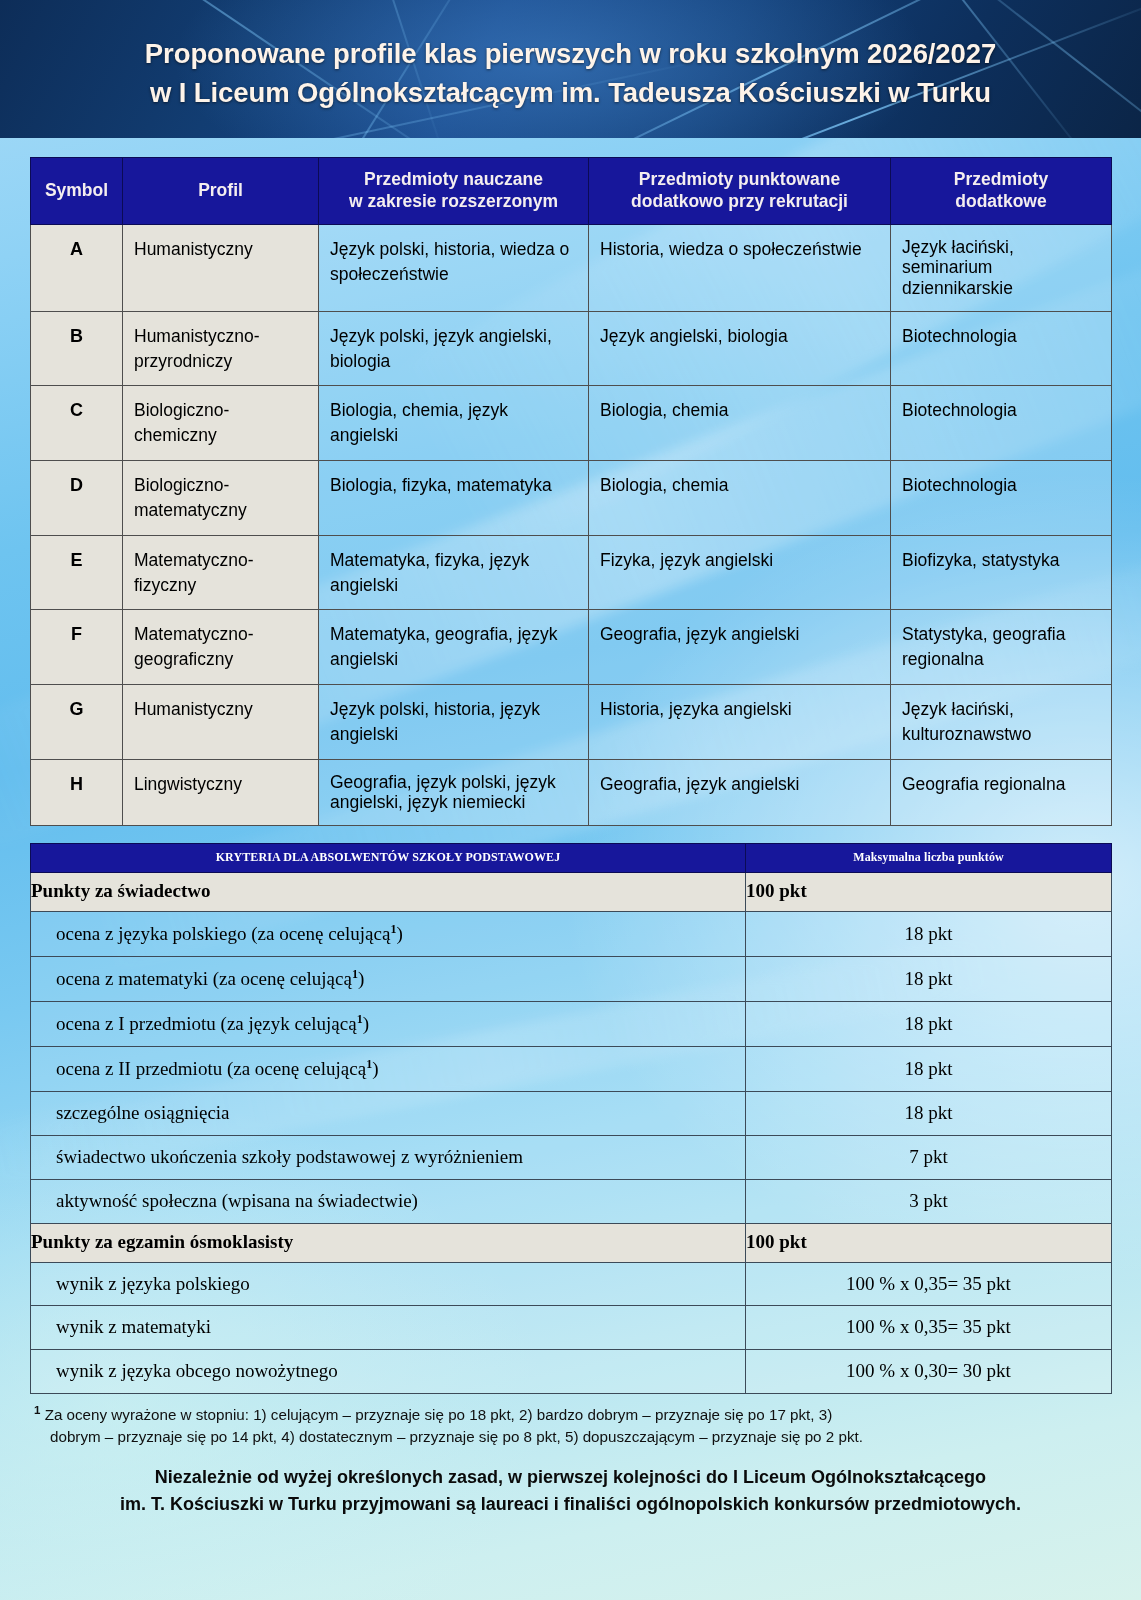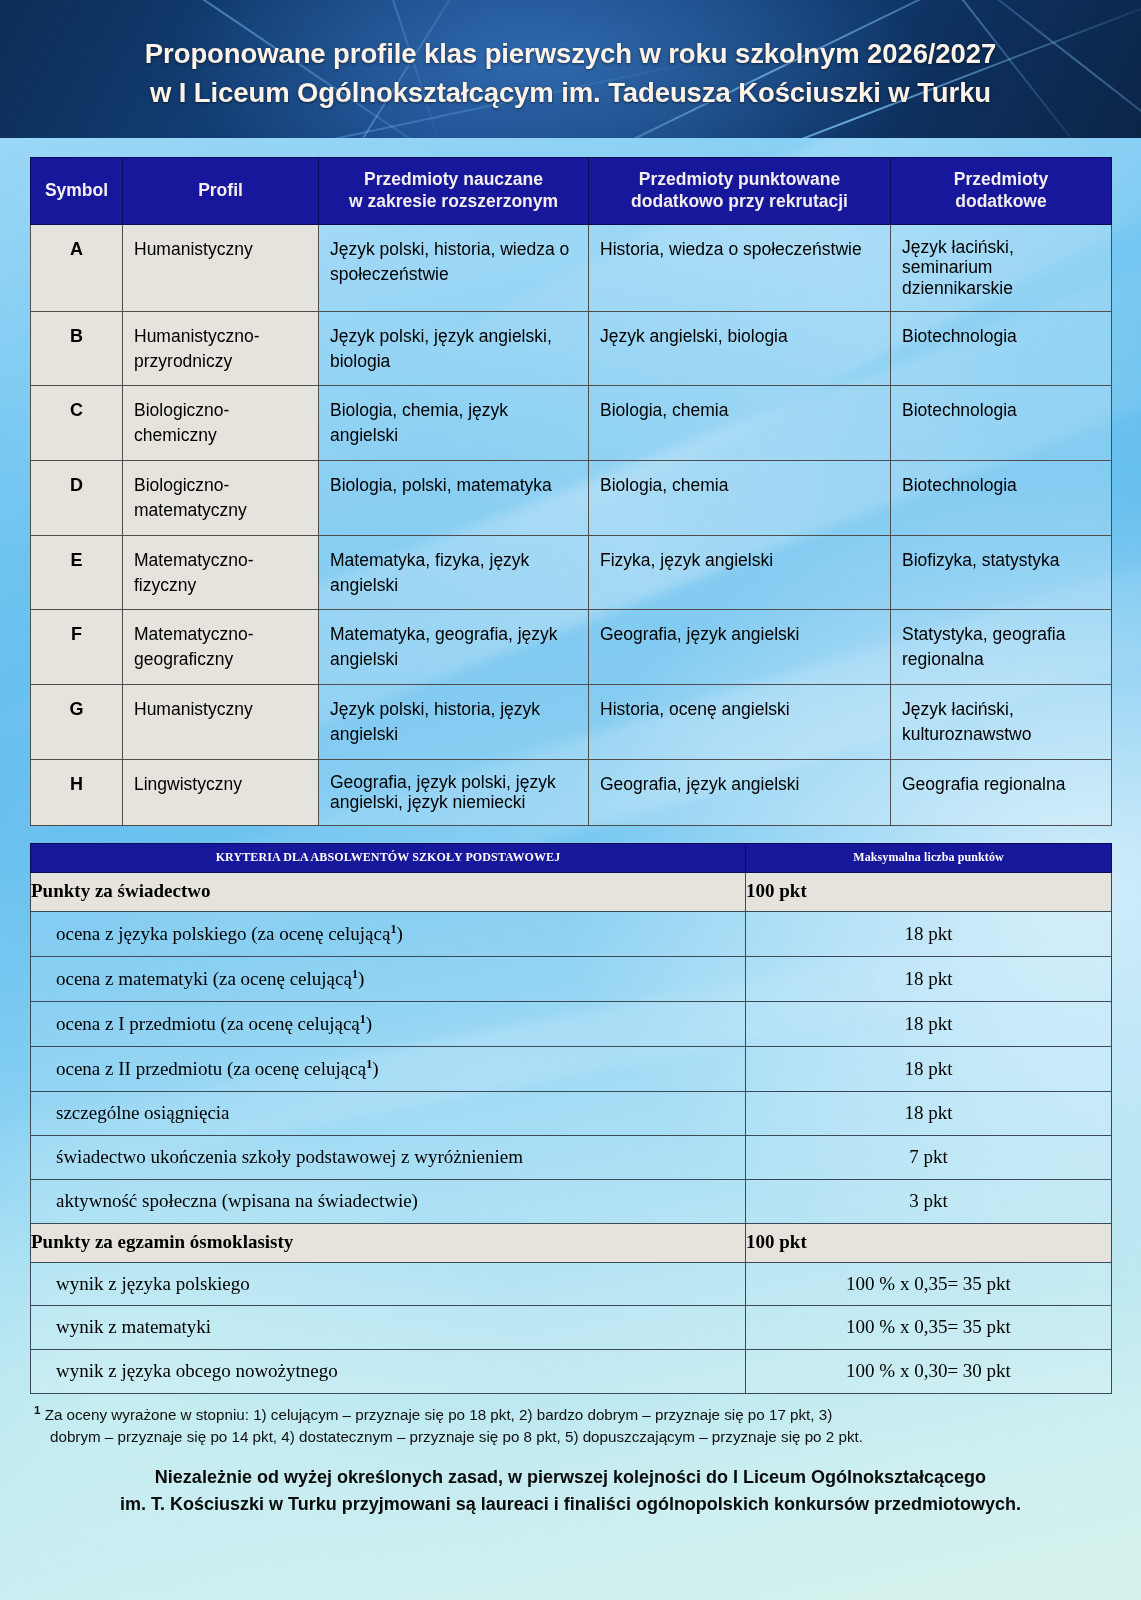--- a/index.html
+++ b/index.html
@@ -277,21 +277,21 @@
       <tr>
         <td class="c-symbol">C</td>
         <td class="c-profil">Biologiczno-chemiczny</td>
         <td class="c-body">Biologia, chemia, język angielski</td>
         <td class="c-body">Biologia, chemia</td>
         <td class="c-body">Biotechnologia</td>
       </tr>
       <tr>
         <td class="c-symbol">D</td>
         <td class="c-profil">Biologiczno-matematyczny</td>
-        <td class="c-body">Biologia, polski, matematyka</td>
+        <td class="c-body">Biologia, fizyka, matematyka</td>
         <td class="c-body">Biologia, chemia</td>
         <td class="c-body">Biotechnologia</td>
       </tr>
       <tr>
         <td class="c-symbol">E</td>
         <td class="c-profil">Matematyczno-fizyczny</td>
         <td class="c-body">Matematyka, fizyka, język angielski</td>
         <td class="c-body">Fizyka, język angielski</td>
         <td class="c-body">Biofizyka, statystyka</td>
       </tr>
@@ -299,21 +299,21 @@
         <td class="c-symbol">F</td>
         <td class="c-profil">Matematyczno-geograficzny</td>
         <td class="c-body">Matematyka, geografia, język angielski</td>
         <td class="c-body">Geografia, język angielski</td>
         <td class="c-body">Statystyka, geografia regionalna</td>
       </tr>
       <tr>
         <td class="c-symbol">G</td>
         <td class="c-profil">Humanistyczny</td>
         <td class="c-body">Język polski, historia, język angielski</td>
-        <td class="c-body">Historia, ocenę angielski</td>
+        <td class="c-body">Historia, języka angielski</td>
         <td class="c-body">Język łaciński, kulturoznawstwo</td>
       </tr>
       <tr>
         <td class="c-symbol">H</td>
         <td class="c-profil">Lingwistyczny</td>
         <td class="c-body tight">Geografia, język polski, język angielski, język niemiecki</td>
         <td class="c-body">Geografia, język angielski</td>
         <td class="c-body">Geografia regionalna</td>
       </tr>
     </tbody>
@@ -338,21 +338,21 @@
 
       <tr>
         <td class="crit-label"><span>ocena z języka polskiego (za ocenę celującą</span><sup class="fn">1</sup><span>)</span></td>
         <td class="crit-value">18 pkt</td>
       </tr>
       <tr>
         <td class="crit-label"><span>ocena z matematyki (za ocenę celującą</span><sup class="fn">1</sup><span>)</span></td>
         <td class="crit-value">18 pkt</td>
       </tr>
       <tr>
-        <td class="crit-label"><span>ocena z I przedmiotu (za ocenę celującą</span><sup class="fn">1</sup><span>)</span></td>
+        <td class="crit-label"><span>ocena z I przedmiotu (za język celującą</span><sup class="fn">1</sup><span>)</span></td>
         <td class="crit-value">18 pkt</td>
       </tr>
       <tr>
         <td class="crit-label"><span>ocena z II przedmiotu (za ocenę celującą</span><sup class="fn">1</sup><span>)</span></td>
         <td class="crit-value">18 pkt</td>
       </tr>
       <tr>
         <td class="crit-label"><span>szczególne osiągnięcia</span></td>
         <td class="crit-value">18 pkt</td>
       </tr>

